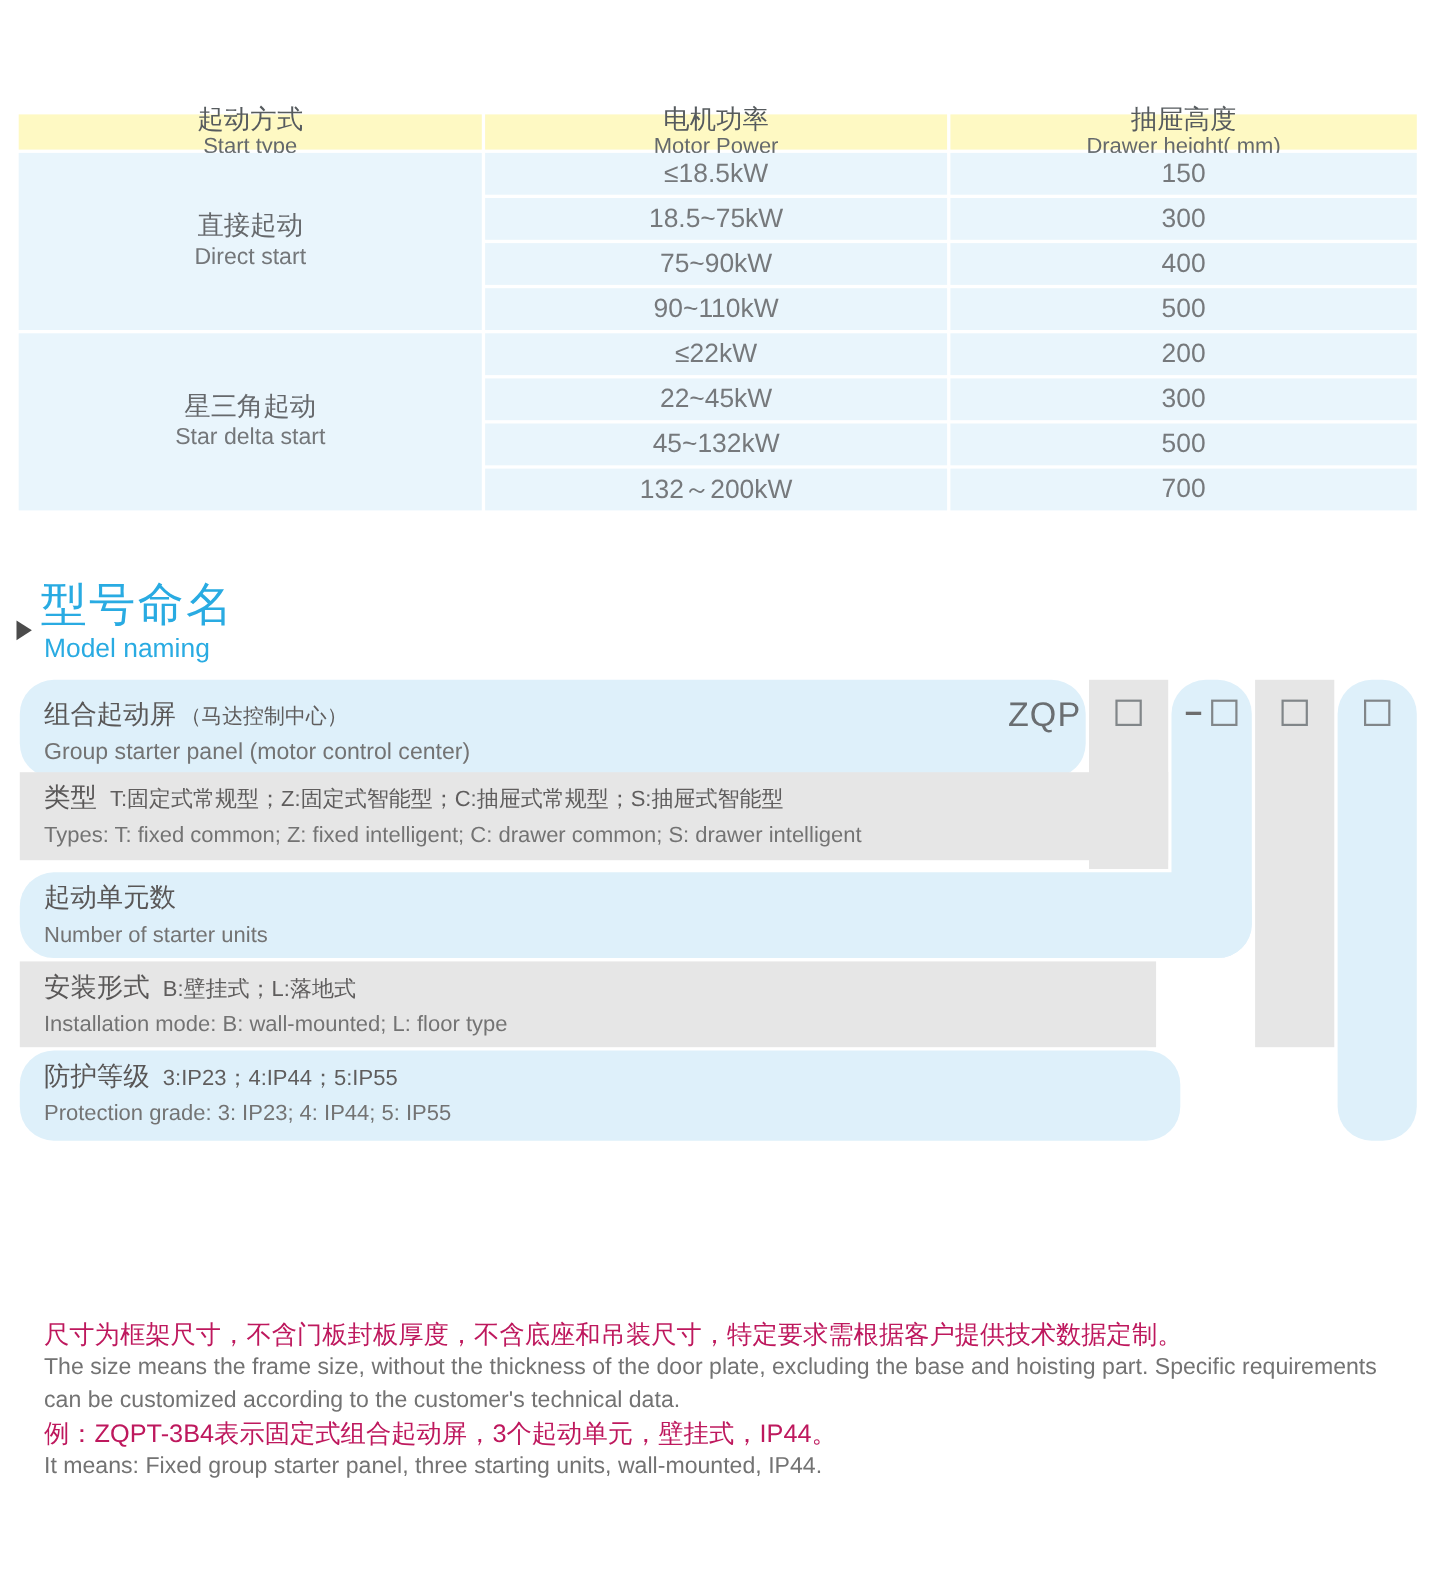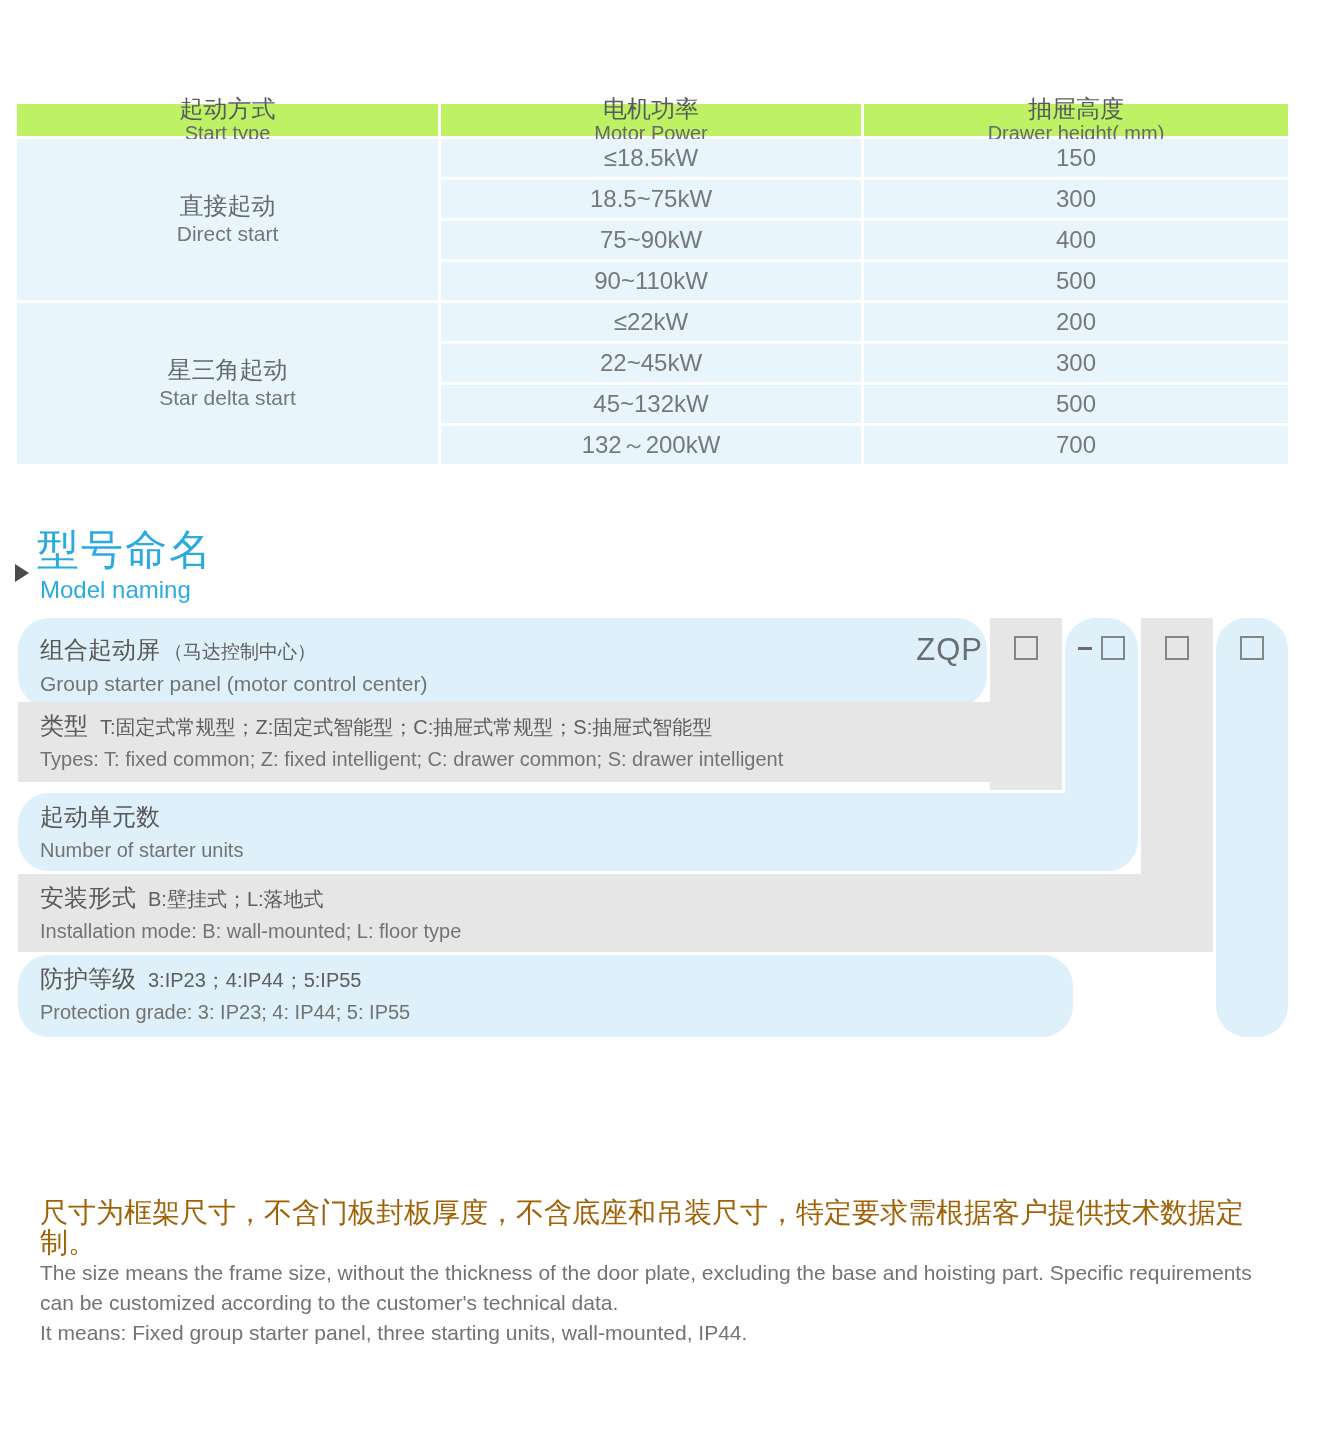--- a/index.html
+++ b/index.html
@@ -22,21 +22,21 @@
   .sel-table {
     position:absolute; left:17px; top:80px;
     width:1268px;
     display:grid;
     grid-template-columns:421px 420px 424px;
     grid-template-rows:56px repeat(8,38px);
     gap:3px;
     background:#ffffff;
   }
   .th {
-    background:#bef264;
+    background:#fef9c3;
     display:flex; flex-direction:column; justify-content:center; align-items:center;
     line-height:1.15;
     margin-top:24px;
   }
   .th .zh { font-size:24px; color:#565b5e; }
   .th .en { font-size:20px; color:#64696c; }
   .cell {
     background:#e9f5fc;
     display:flex; justify-content:center; align-items:center;
     font-size:24px; color:#76797c;
@@ -64,21 +64,21 @@
 
   
   .naming { position:absolute; left:18px; top:618px; width:1270px; height:419px; }
   .naming .blk { position:absolute; }
   .bg-blue { background:#def0fa;border-radius:31px; }
   .bg-gray { background:#e6e6e6; }
 
   .n-row0 { left:0; top:0;    width:969px;  height:89px; }
   .n-row1 { left:0; top:84px; width:1044px; height:80px; }
   .n-row2 { left:0; top:175px;width:1120px; height:78px; }
-  .n-row3 { left:0; top:256px;width:1195px; height:78px; }
+  .n-row3 { left:0; top:256px;width:1033px; height:78px; }
   .n-row4 { left:0; top:337px;width:1055px; height:82px; }
 
   .n-col0 { left:972px;  top:0; width:72px; height:172px; }
   .n-col1 { left:1047px; top:0; width:73px; height:253px; }
   .n-col2 { left:1123px; top:0; width:72px; height:334px; }
   .n-col3 { left:1198px; top:0; width:72px; height:419px; }
 
   .n-text { padding:12px 0 0 22px; line-height:1.0; }
   .n-row0 .n-text { padding-top:20px; }
   .n-label { font-size:24px; color:#595757; }
@@ -93,21 +93,21 @@
   .code-slot { display:flex; justify-content:center; align-items:flex-start; padding-top:18px; gap:9px; }
   .code-box {
     width:24px; height:24px;
     border:2px solid #818689;
     background:transparent;
   }
   .code-dash { width:14px; height:3px; background:#6d6d6d; margin-top:11px; }
 
   
   .desc-body { position:absolute; left:40px; top:1198px; width:1248px; line-height:30px; }
-  .desc-zh { font-size:28px; color:#a16207; }
+  .desc-zh { font-size:23px; color:#be185d; }
   .desc-en { font-size:21px; color:#737373; }
 </style>
 </head>
 <body>
 
 <div class="page">
 
 
   <div class="sel-table">
     <div class="th">
@@ -226,16 +226,17 @@
         </div>
         <div class="n-en">Protection grade: 3: IP23; 4: IP44; 5: IP55</div>
       </div>
     </div>
   </div>
 
 
   <div class="desc-body">
     <div class="desc-zh">尺寸为框架尺寸，不含门板封板厚度，不含底座和吊装尺寸，特定要求需根据客户提供技术数据定制。</div>
     <div class="desc-en">The size means the frame size, without the thickness of the door plate, excluding the base and hoisting part. Specific requirements can be customized according to the customer's technical data.</div>
+    <div class="desc-zh">例：ZQPT-3B4表示固定式组合起动屏，3个起动单元，壁挂式，IP44。</div>
     <div class="desc-en">It means: Fixed group starter panel, three starting units, wall-mounted, IP44.</div>
   </div>
 
 </div>
 
 </body></html>

